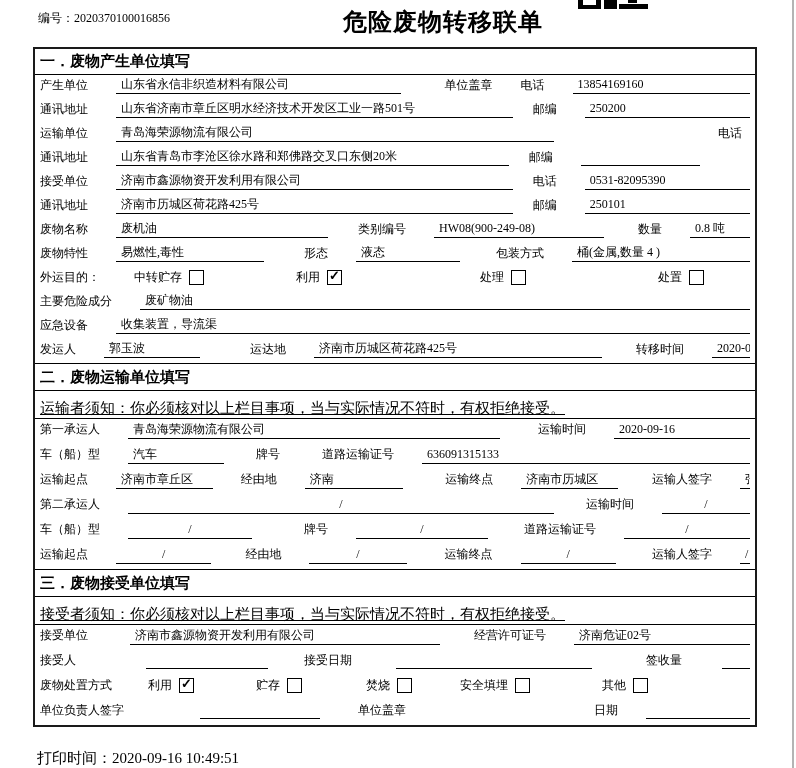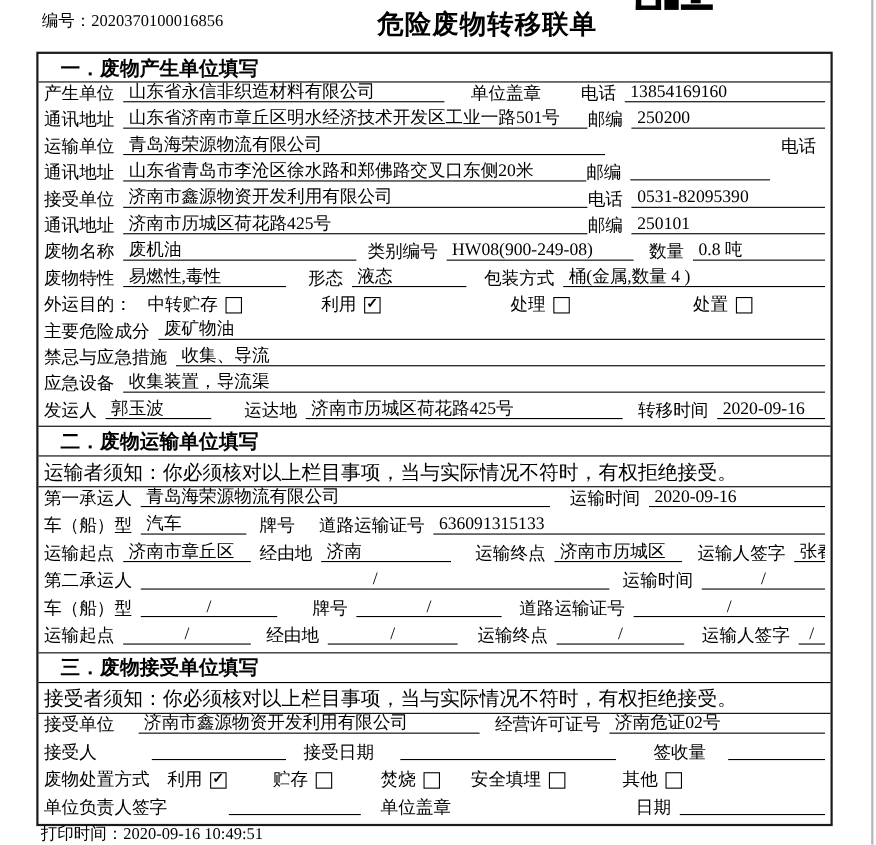--- a/index.html
+++ b/index.html
@@ -1,41 +1,41 @@
 <!DOCTYPE html>
 <html><head>
 <meta charset="utf-8">
 <style>
   html,body{margin:0;padding:0;}
   body{
     width:796px;height:768px;overflow:hidden;background:#fff;position:relative;
     font-family:"Liberation Serif","DejaVu Serif",serif;color:#000;
   }
-  .serial{position:absolute;left:38px;top:10px;font-size:15px;white-space:nowrap;}
+  .serial{position:absolute;left:38px;top:10px;font-size:12px;white-space:nowrap;}
   .title{position:absolute;left:0;top:6px;width:100%;text-align:center;
     font-size:24px;font-weight:bold;padding-left:90px;box-sizing:border-box;
     font-family:Liberation Mono, monospace;letter-spacing:1px;}
   .qr div{position:absolute;background:#000;}
   .q1{left:578px;top:0;width:13px;height:5px;background:#fff !important;
       border-left:5px solid #000;border-right:5px solid #000;border-bottom:4px solid #000;}
   .q2{left:604px;top:0;width:13px;height:9px;}
   .q3{left:619px;top:4px;width:29px;height:5px;}
   .q4{left:628px;top:0;width:9px;height:3px;}
   .edge-line{position:absolute;left:792px;top:0;width:2px;height:768px;background:#b4b4b4;}
 
   .form-table{position:absolute;left:33px;top:47px;width:724px;border:2px solid #1a1a1a;
     box-sizing:border-box;background:#fff;}
-  .sec{height:26px;box-sizing:border-box;display:flex;align-items:center;padding:0 20px;
-    font-weight:bold;font-size:18px;border-bottom:1.5px solid #000;
+  .sec{height:26px;box-sizing:border-box;display:flex;align-items:center;padding:0 5px;
+    font-weight:bold;font-size:15px;border-bottom:1.5px solid #000;
     font-family:"Liberation Sans","DejaVu Sans",sans-serif;}
   .sec.top{border-top:1.5px solid #000;height:28px;}
-  .notice{height:28px;box-sizing:border-box;display:flex;align-items:center;padding:0 5px;
-    font-size:18px;border-bottom:1.5px solid #000;white-space:nowrap;}
-  .row{display:flex;align-items:flex-start;height:24px;box-sizing:border-box;
-    padding:0 5px 4px 5px;font-size:16px;}
+  .notice{height:28px;box-sizing:border-box;display:flex;align-items:flex-end;padding:0 5px;
+    font-size:15px;border-bottom:1.5px solid #000;white-space:nowrap;text-decoration:underline;}
+  .row{display:flex;align-items:center;height:24px;box-sizing:border-box;
+    padding:0 5px 4px 5px;font-size:12px;gap:20px;}
   .row.h25{height:25px;}
   .lbl{white-space:nowrap;margin-right:8px;}
   .ml-auto{margin-left:auto;}
   .u{border-bottom:1.5px solid #000;white-space:nowrap;padding:0 5px;box-sizing:border-box;
      min-height:17px;line-height:17px;overflow:hidden;}
   .u.fill{flex:1;}
   .u.center{text-align:center;}
   .opt{display:flex;align-items:center;white-space:nowrap;}
   .cb{width:13px;height:13px;border:1.5px solid #000;display:inline-block;margin-left:7px;
       position:relative;box-sizing:content-box;background:#fff;}
@@ -140,24 +140,20 @@
       <span>处置</span>
       <span class="cb"></span>
     </span>
   </div>
 
   <div class="row">
     <span class="lbl">主要危险成分</span>
     <span class="u fill">废矿物油</span>
   </div>
 
-  <div class="row">
-    <span class="lbl">禁忌与应急措施</span>
-    <span class="u fill">收集、导流</span>
-  </div>
 
   <div class="row">
     <span class="lbl">应急设备</span>
     <span class="u fill">收集装置，导流渠</span>
   </div>
 
   <div class="row">
     <span class="lbl">发运人</span>
     <span class="u" style="width:96px">郭玉波</span>
     <span class="lbl" style="margin-left:30px">运达地</span>

